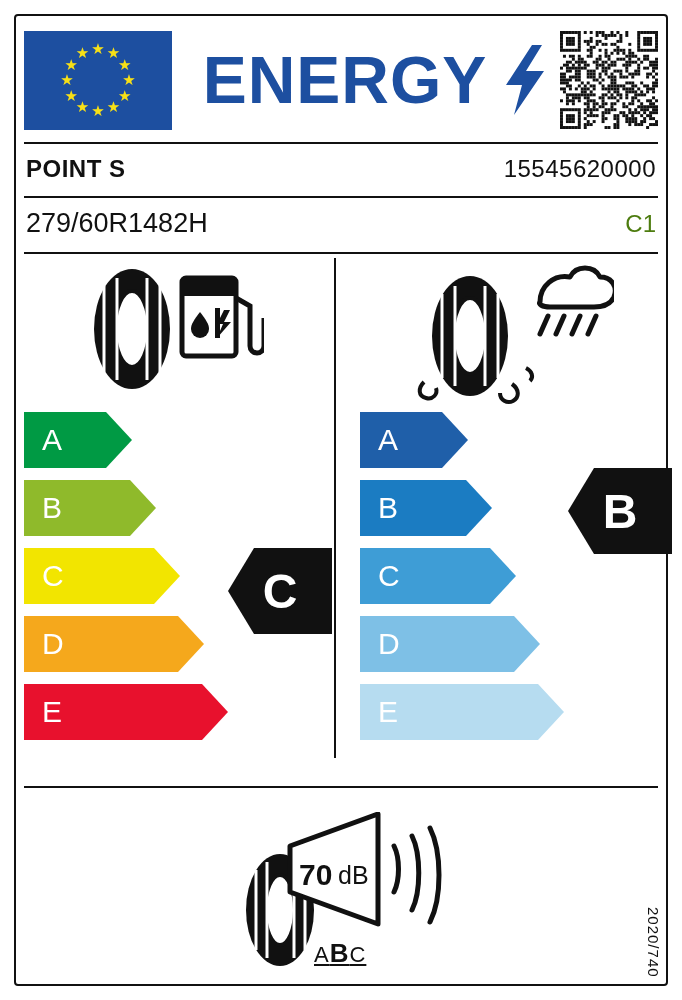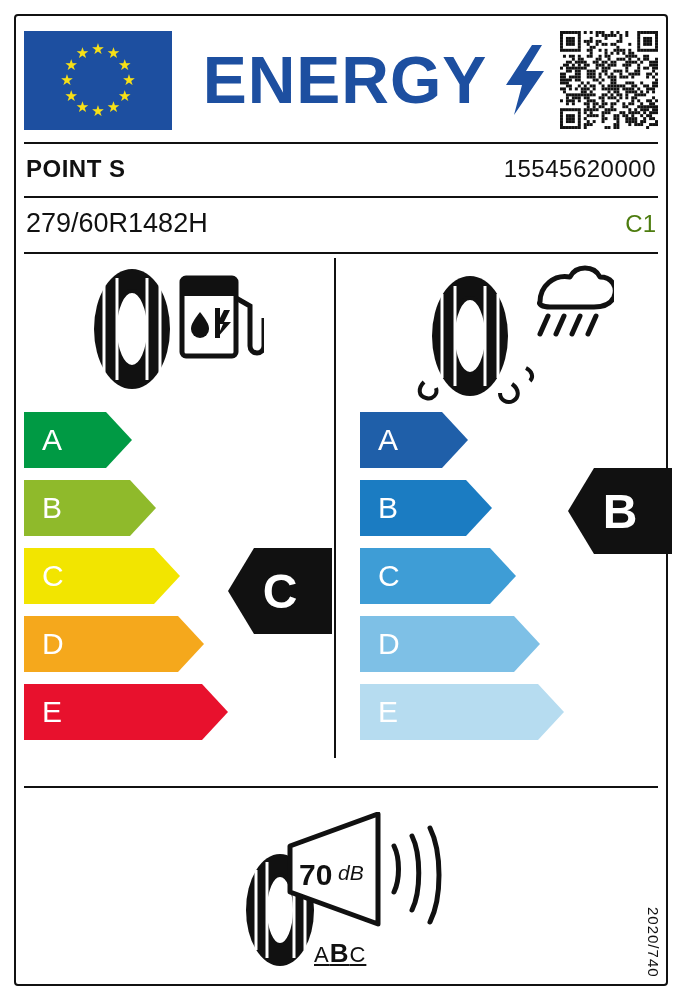--- a/index.html
+++ b/index.html
@@ -200,23 +200,22 @@
     top: 858px;
     font-size: 30px;
     font-weight: bold;
     color: #111;
     margin-left: 7px;
   }
   .noise-unit {
     position: absolute;
     left: 338px;
     top: 861px;
-    font-size: 21px;
+    font-size: 25px;
     color: #111;
-    font-style: italic;
   }
   .noise-classes {
     position: absolute;
     left: 314px;
     top: 938px;
     font-size: 22px;
     color: #111;
     letter-spacing: 1px;
     text-decoration: underline;
   }

